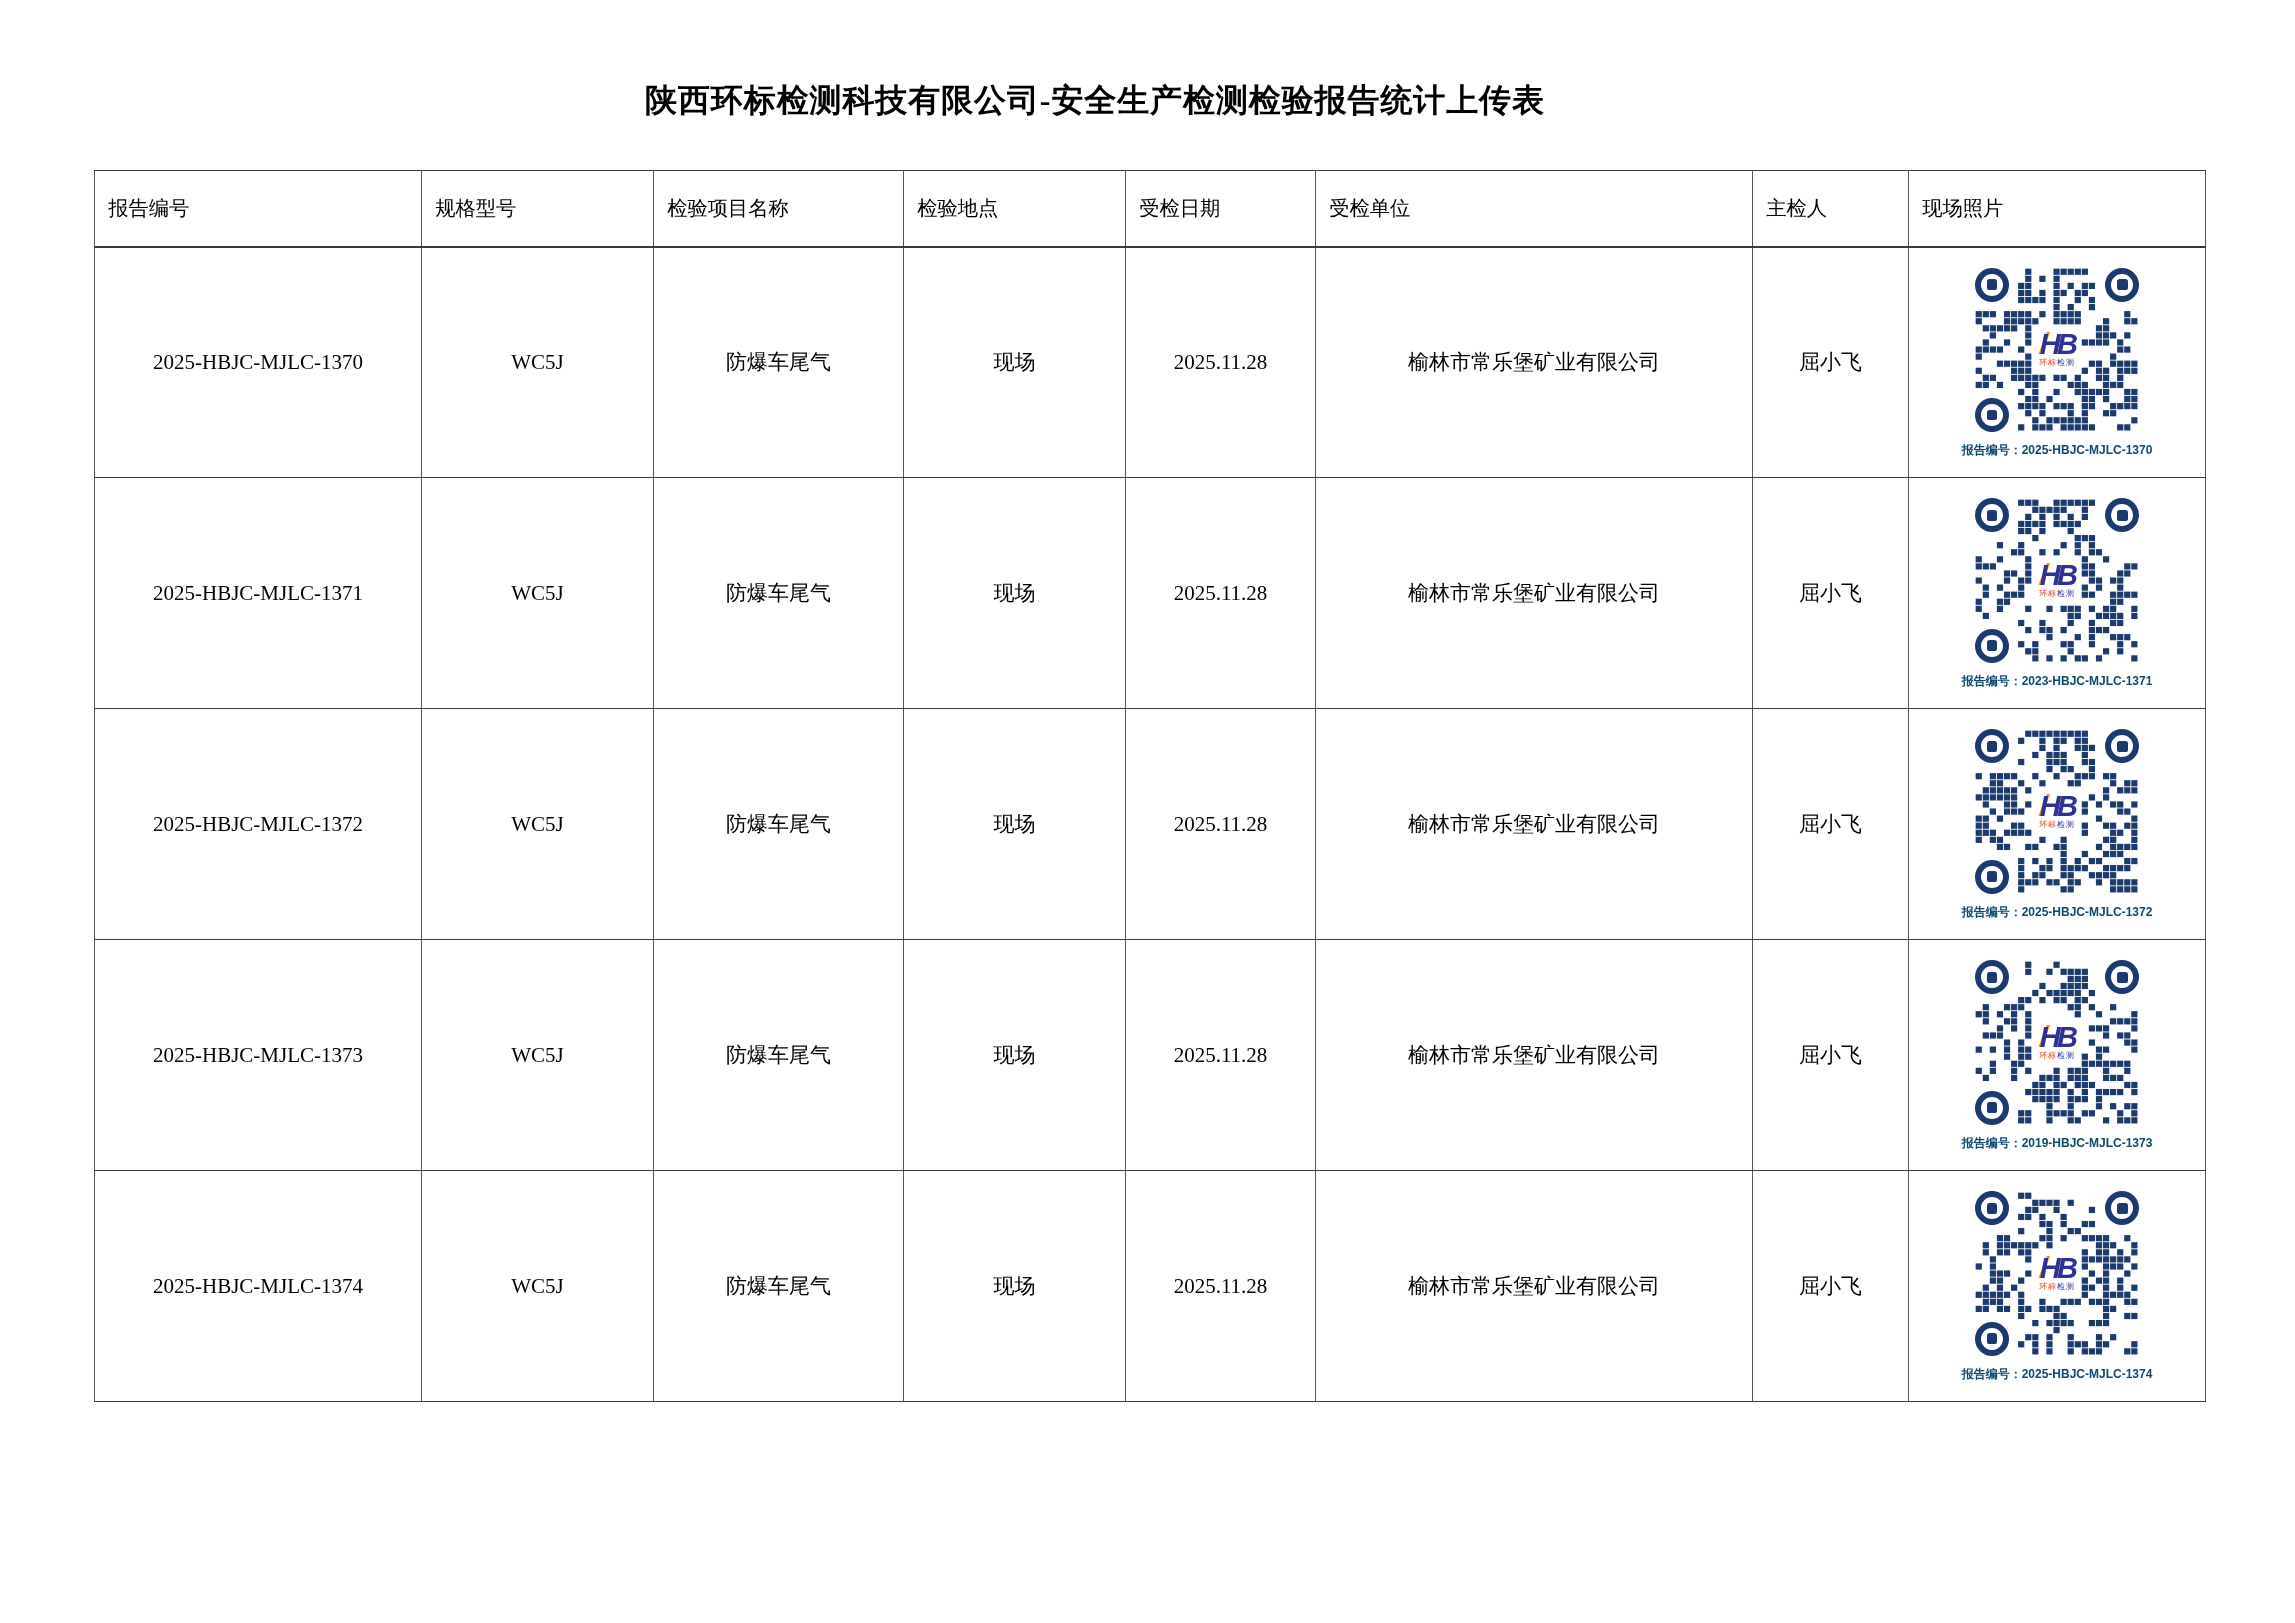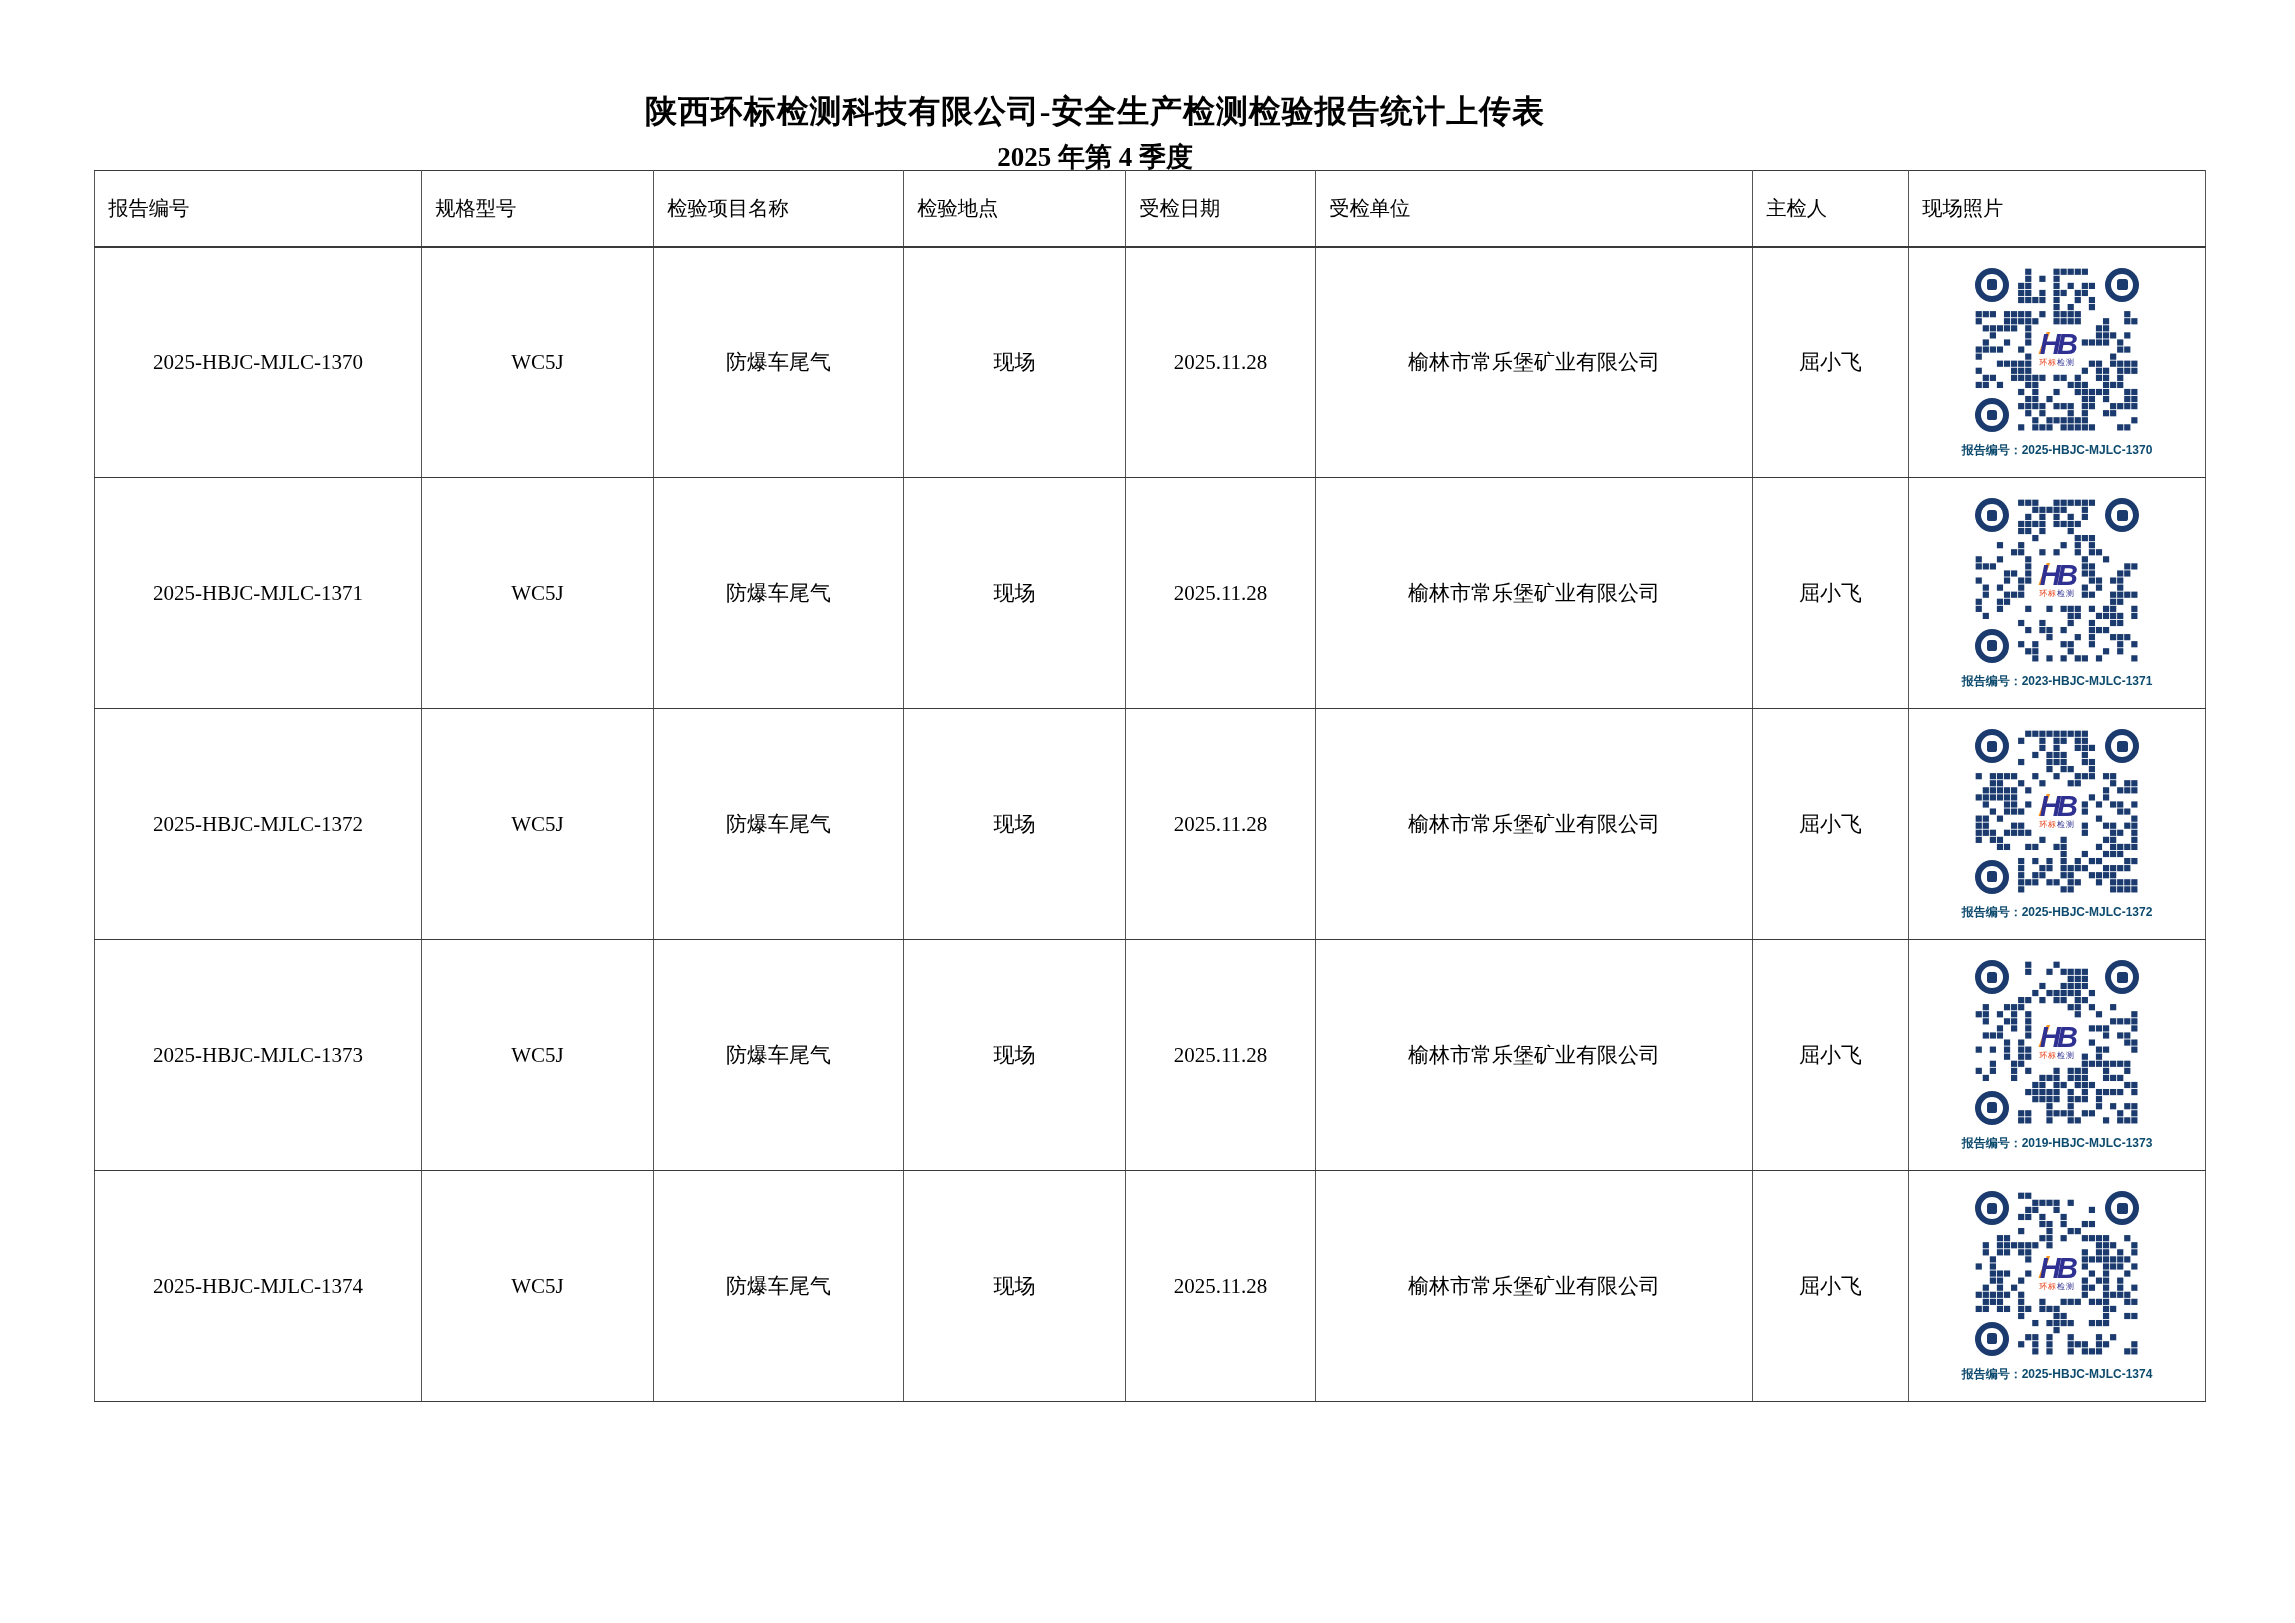--- a/index.html
+++ b/index.html
@@ -11,21 +11,21 @@
     position: relative;
     font-family: "Liberation Serif", "DejaVu Serif", serif;
     color: #000;
     overflow: hidden;
   }
 
   
   .title-block {
     position: absolute;
     left: 0;
-    top: 94px;
+    top: 83px;
     width: 2190px;
     text-align: center;
   }
   .title-line1 {
     font-size: 32px;
     font-weight: bold;
     line-height: 1.1;
     letter-spacing: 0.9px;
   }
   .title-line2 {
@@ -146,21 +146,20 @@
     font-size: 12px;
     color: #0c4a6e;
     white-space: nowrap;
   }
 </style>
 </head>
 <body>
 
 <div class="title-block">
   <div class="title-line1">陕西环标检测科技有限公司-安全生产检测检验报告统计上传表</div>
-  <div class="title-line2">2025 年第 4 季度</div>
 </div>
 
 <table class="report-table">
   <colgroup>
     <col style="width:327px">
       <col style="width:232px">
       <col style="width:250px">
       <col style="width:222px">
     <col style="width:190px">
       <col style="width:437px">

